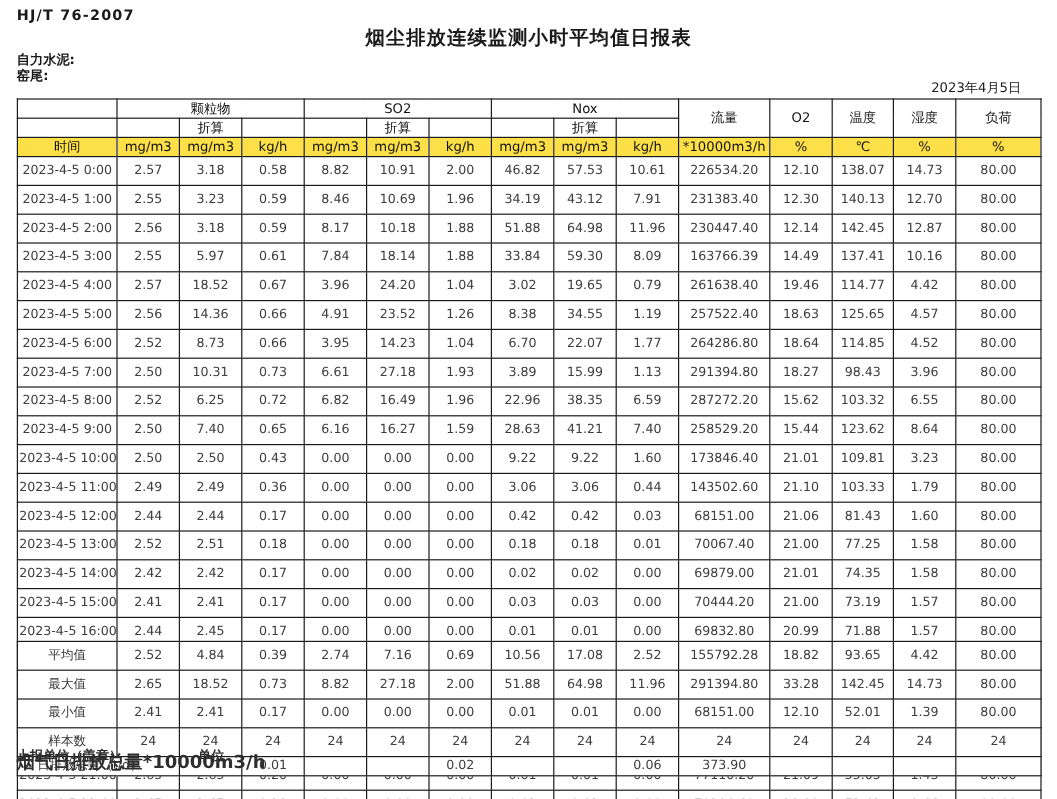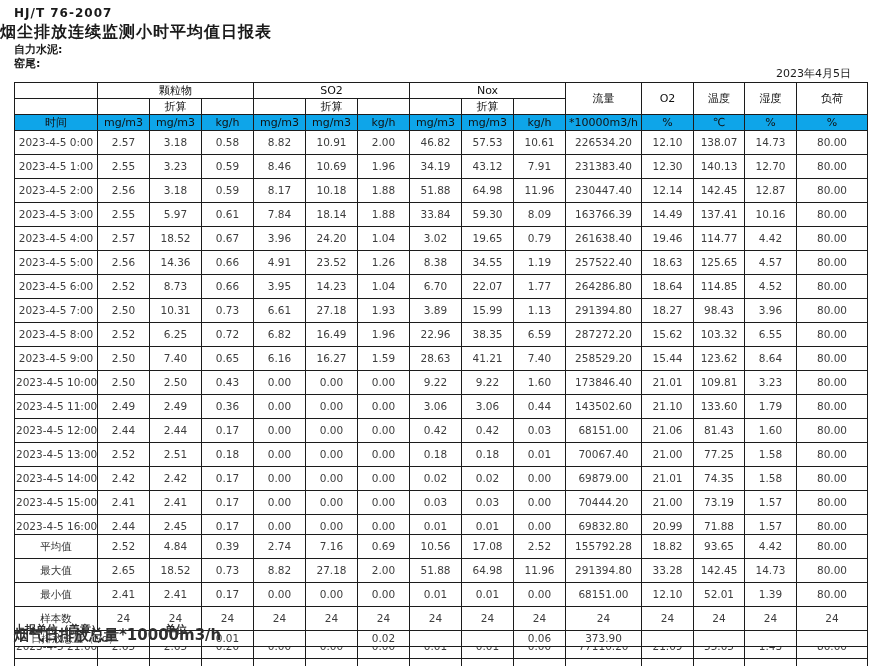--- a/index.html
+++ b/index.html
@@ -5,39 +5,39 @@
   * { box-sizing: border-box; }
   html, body { margin: 0; padding: 0; }
   body {
     width: 881px; height: 666px; background: #ffffff;
     font-family: "DejaVu Sans", "Liberation Sans", sans-serif;
     color: #1a1a1a;
   }
   .page { position: relative; width: 881px; height: 666px; overflow: hidden; }
 
   .std-code   { position: absolute; left: 14px; top: 6px;  font-size: 12px; font-weight: bold; letter-spacing: 1px; text-align: right; }
-  .doc-title  { position: absolute; left: 0; top: 22px; width: 881px; text-align: left; font-size: 16px; font-weight: bold; letter-spacing: 1px; }
+  .doc-title  { position: absolute; left: 0; top: 22px; width: 881px; text-align: center; font-size: 16px; font-weight: bold; letter-spacing: 1px; }
   .company    { position: absolute; left: 14px; top: 42px; font-size: 11px; font-weight: bold; }
   .site       { position: absolute; left: 14px; top: 56px; font-size: 11px; font-weight: bold; }
   .date-line  { position: absolute; top: 66px; right: 30px; font-size: 11px; }
 
   table { border-collapse: collapse; table-layout: fixed; background: #fff; }
   .main-table    { position: absolute; left: 14px; top: 82px;  width: 853px; }
   .summary-table { position: absolute; left: 14px; top: 534px; width: 853px; }
 
   td {
     border: 1px solid #1c1c1c;
     height: 15px; line-height: 15px;
     padding: 0 1px;
     font-size: 10.5px; text-align: center;
     color: #3d3d3d;
     white-space: nowrap; overflow: hidden;
   }
   thead td { color: #111; font-size: 11px; }
-  tr.units td { background: #0ea5e9; }
+  tr.units td { background: #fde047; }
   td.o2 { line-height: 23px; }
   td.total-label { text-align: left; padding-left: 16px; color: #333; }
   td.summary-label { color: #333; }
 
   .footer-1 { position: absolute; left: 14px; top: 626px; font-size: 15px; font-weight: bold; color: #2e2e2e; }
   .footer-2 { position: absolute; left: 14px; top: 622px; font-size: 11px; font-weight: bold; color: #2e2e2e; }
   .footer-2 .unit-label { position: absolute; left: 151px; top: 0; white-space: nowrap; }
 </style>
 </head>
 <body>
@@ -304,21 +304,21 @@
           <td>2.49</td>
           <td>0.36</td>
           <td>0.00</td>
           <td>0.00</td>
           <td>0.00</td>
           <td>3.06</td>
           <td>3.06</td>
           <td>0.44</td>
           <td>143502.60</td>
           <td class="o2">21.10</td>
-          <td>133.60</td>
+          <td>103.33</td>
           <td>1.79</td>
           <td>80.00</td>
         </tr>
         <tr>
           <td>2023-4-5 12:00</td>
           <td>2.44</td>
           <td>2.44</td>
           <td>0.17</td>
           <td>0.00</td>
           <td>0.00</td>

